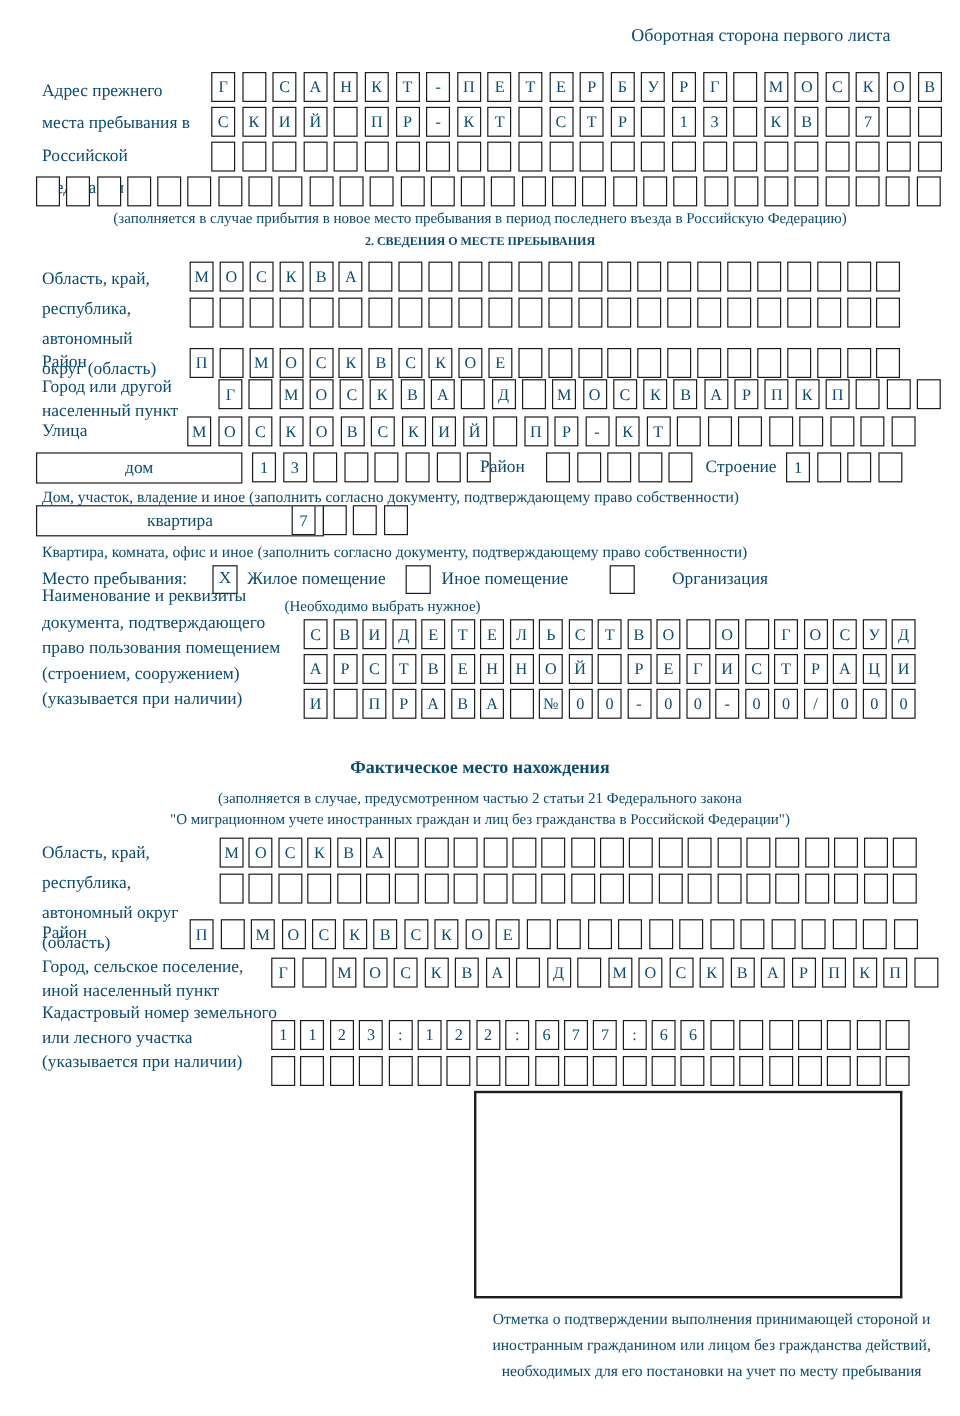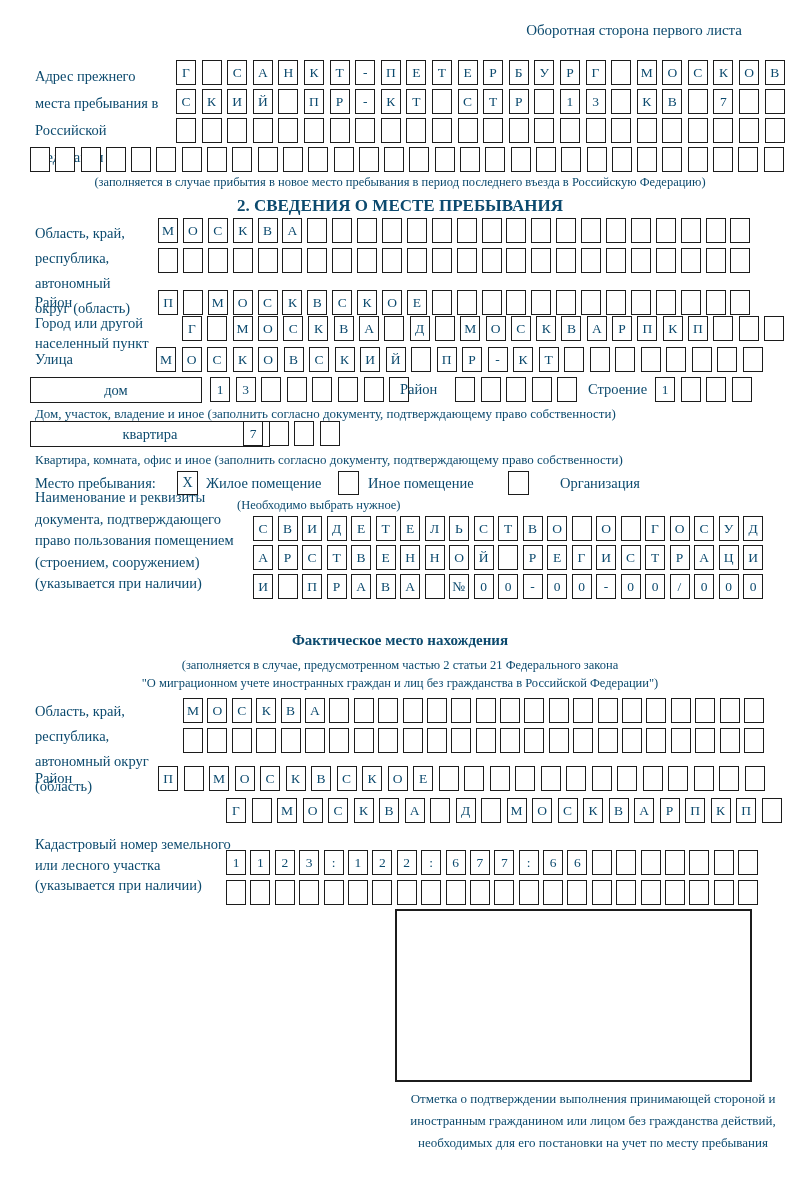--- a/index.html
+++ b/index.html
@@ -11,21 +11,21 @@
   .row{position:absolute;display:flex;}
   .cell{width:20px;height:25px;box-sizing:border-box;border:1.6px solid #1c1c1c;
         display:flex;align-items:center;justify-content:center;
         font-size:13.5px;flex:0 0 auto;background:#fff;}
   .boxfield{position:absolute;height:26px;box-sizing:border-box;border:1.6px solid #1c1c1c;
         display:flex;align-items:center;justify-content:center;font-size:14.5px;}
   .checkbox{position:absolute;width:21px;height:24px;box-sizing:border-box;border:1.6px solid #1c1c1c;
         display:flex;align-items:center;justify-content:center;font-size:14px;}
   .note{position:absolute;font-size:12.5px;}
   .note-center{position:absolute;left:0;width:100%;text-align:center;font-size:12.5px;}
-  .title-center{position:absolute;left:0;width:100%;text-align:center;font-weight:bold;font-size:17px;}
+  .title-center{position:absolute;left:0;width:100%;text-align:center;font-weight:bold;font-size:10px;}
   .stampbox{position:absolute;box-sizing:border-box;border:2px solid #1c1c1c;background:#fff;}
 </style>
 </head>
 <body>
 
 <div id="page">
 
   <div class="hdr">Оборотная сторона первого листа</div>
 
   <div class="lbl" style="left:35px;top:63px;width:132px;line-height:27px">Адрес прежнего места пребывания в Российской Федерации</div>
@@ -477,20 +477,21 @@
       <span class="cell"></span>
       <span class="cell"></span>
       <span class="cell"></span>
       <span class="cell"></span>
       <span class="cell"></span>
       <span class="cell"></span>
       <span class="cell"></span>
       <span class="cell"></span>
     </div>
 
+  <div class="lbl" style="left:35px;top:796px;width:198px;line-height:20px">Город, сельское поселение, иной населенный пункт</div>
   <div class="row" style="left:226px;top:798px;gap:5.5px">
       <span class="cell">Г</span>
       <span class="cell"></span>
       <span class="cell">М</span>
       <span class="cell">О</span>
       <span class="cell">С</span>
       <span class="cell">К</span>
       <span class="cell">В</span>
       <span class="cell">А</span>
       <span class="cell"></span>

